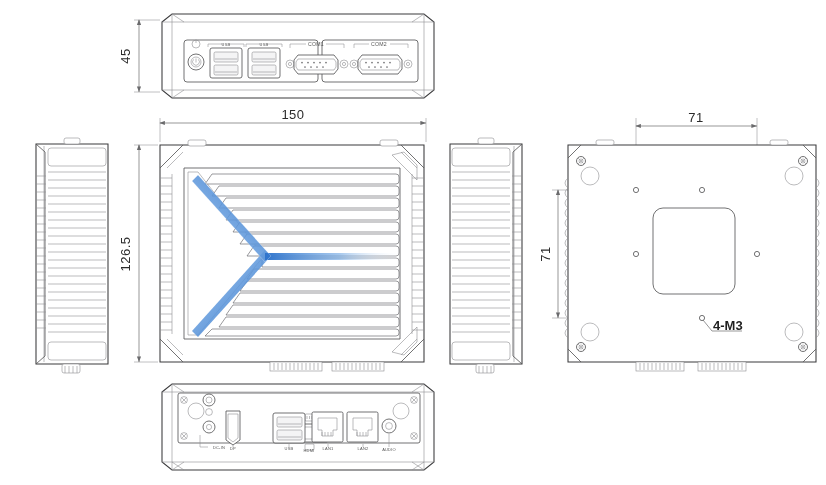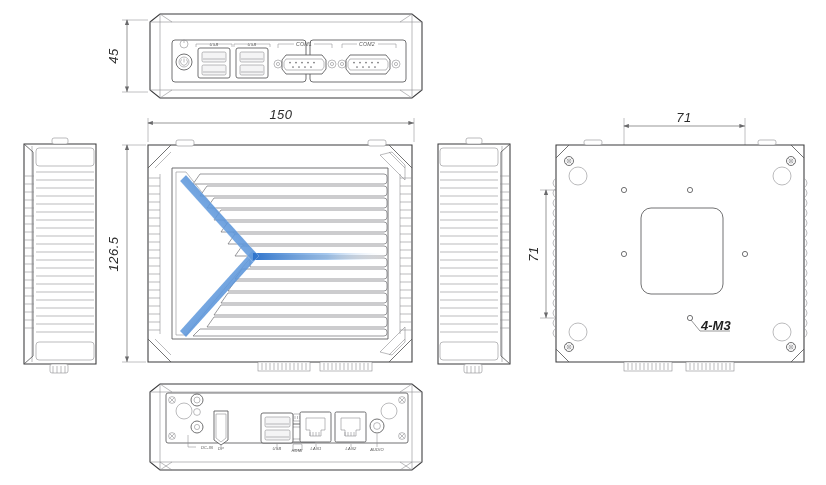--- a/index.html
+++ b/index.html
@@ -1,18 +1,18 @@
 <!DOCTYPE html>
 <html><head>
 <meta charset="utf-8">
 <style>
   html,body{margin:0;padding:0;background:#ffffff;}
   body{width:826px;height:485px;position:relative;overflow:hidden;
        font-family:"Liberation Sans","DejaVu Sans",sans-serif;color:#333;}
-  #stage{position:absolute;left:0;top:0;width:756px;height:485px;font-style:italic;}
+  #stage{position:absolute;left:12px;top:0;width:756px;height:485px;}
   svg{display:block;}
   .dimtxt{font-family:"Liberation Sans","DejaVu Sans",sans-serif;
           font-size:13px;fill:#2b2b2b;letter-spacing:.5px;}
   .calltxt{font-family:"Liberation Sans","DejaVu Sans",sans-serif;
            font-size:13px;font-weight:700;fill:#1f1f1f;}
   .porttxt{font-family:"Liberation Sans","DejaVu Sans",sans-serif;
            font-size:5.2px;fill:#555;letter-spacing:.2px;}
   .porttxt.tiny{font-size:4px;}
   .ln{fill:none;stroke:#58585a;stroke-width:.85;}
   .ln-l{fill:none;stroke:#8d8d90;stroke-width:.6;}

